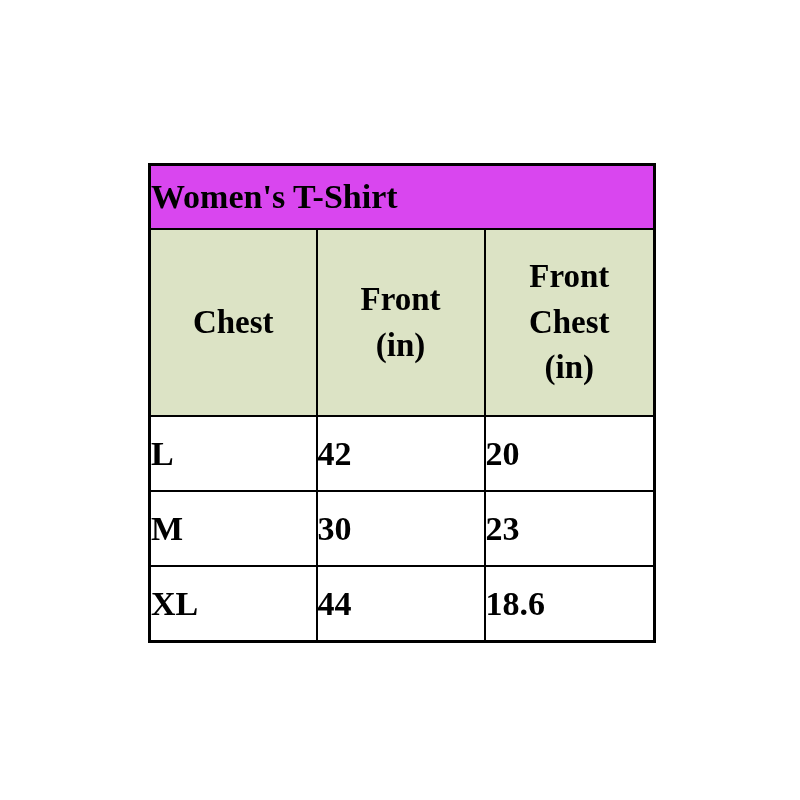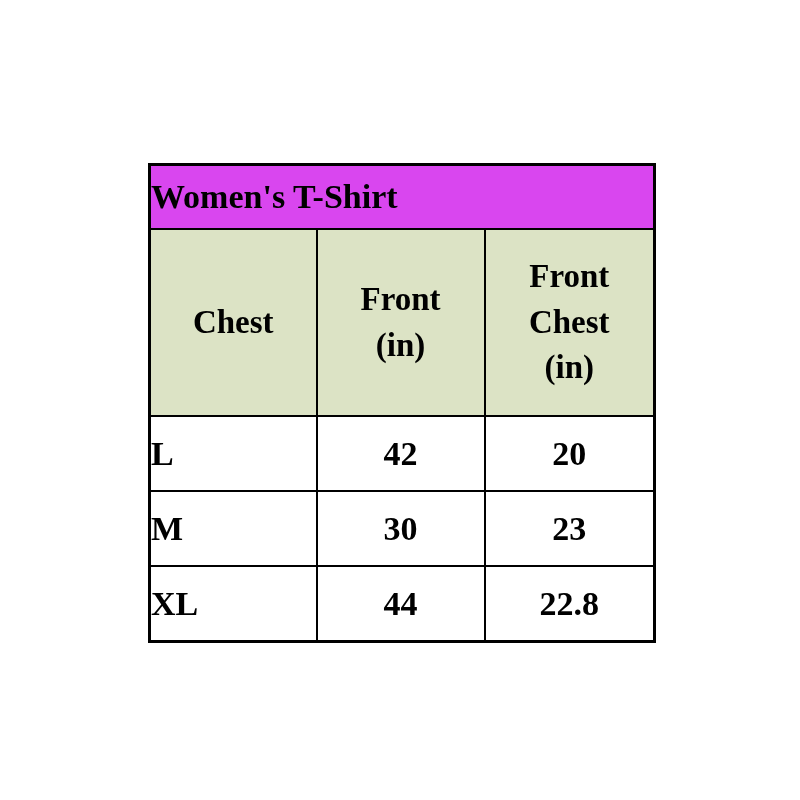--- a/index.html
+++ b/index.html
@@ -56,21 +56,20 @@
   tr.data-row td {
     background: #ffffff;
     font-size: 34px;
     vertical-align: middle;
   }
   td.size-cell {
     text-align: left;
     padding-left: 9px;
   }
   td.num-cell {
-    text-align: center;
   }
 </style>
 </head>
 <body>
 
 <table class="size-chart">
   <colgroup>
     <col style="width:167px">
     <col style="width:168px">
     <col style="width:170px">
@@ -99,16 +98,16 @@
       <td class="num-cell">20</td>
     </tr>
     <tr class="data-row">
       <td class="size-cell">M</td>
       <td class="num-cell">30</td>
       <td class="num-cell">23</td>
     </tr>
     <tr class="data-row">
       <td class="size-cell">XL</td>
       <td class="num-cell">44</td>
-      <td class="num-cell">22.8</td>
+      <td class="num-cell">18.6</td>
     </tr>
   </tbody>
 </table>
 
 </body></html>

